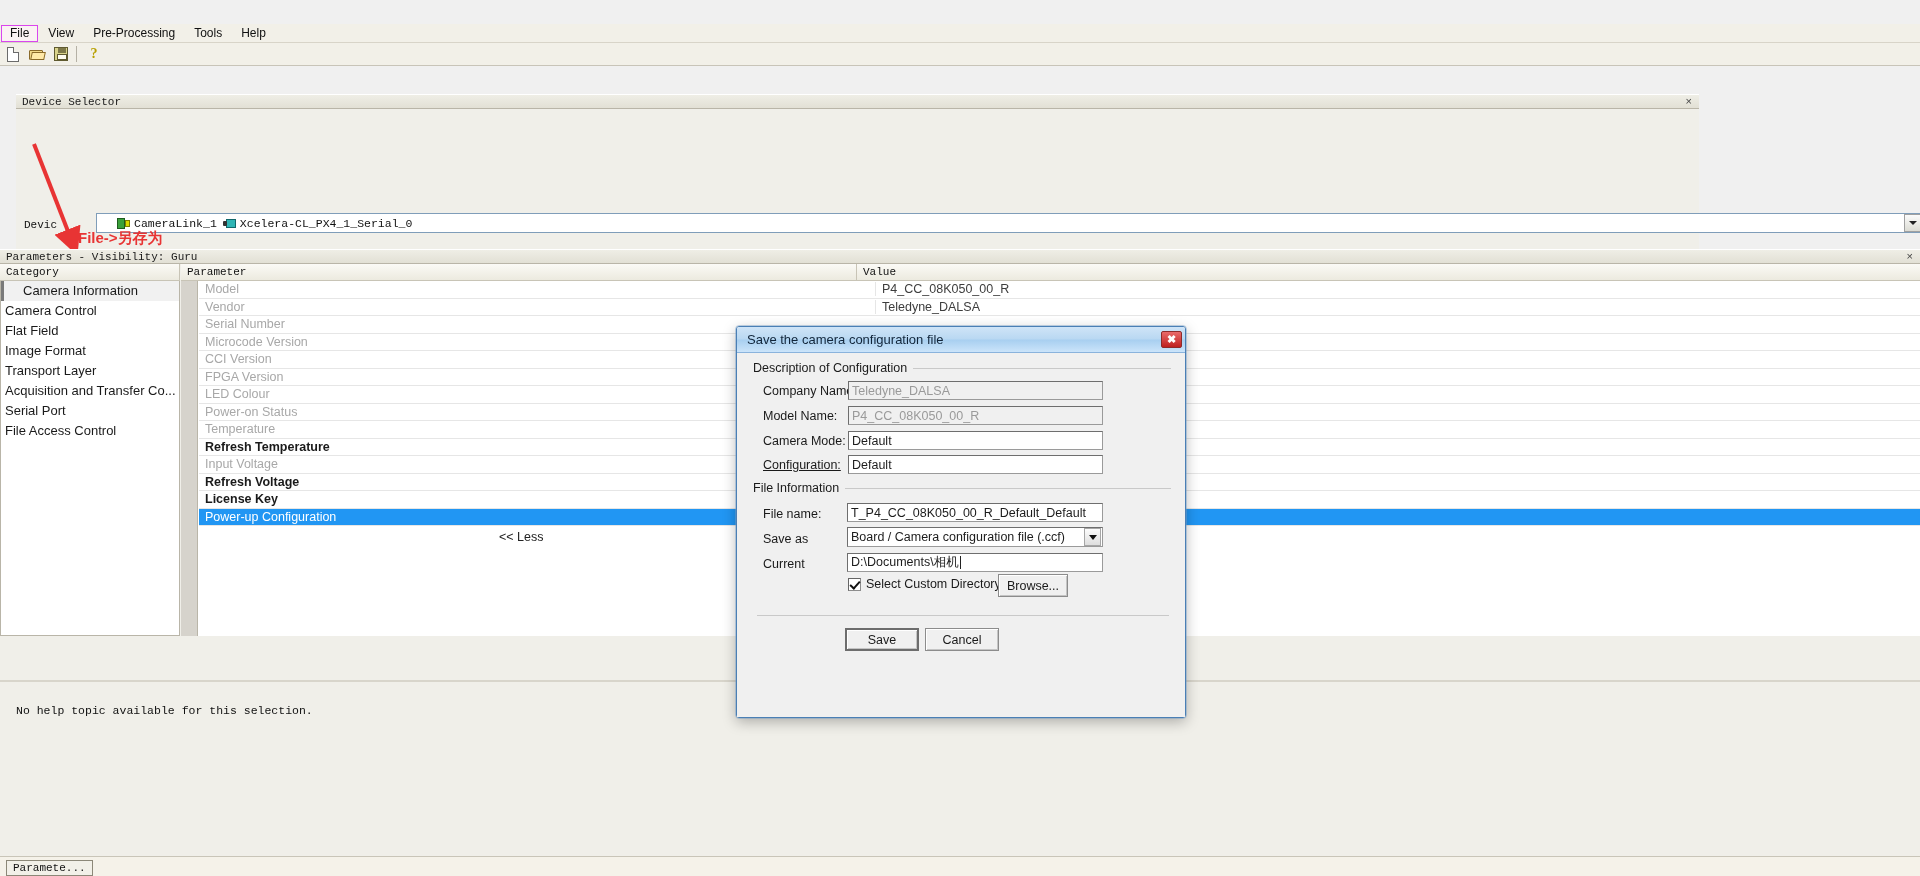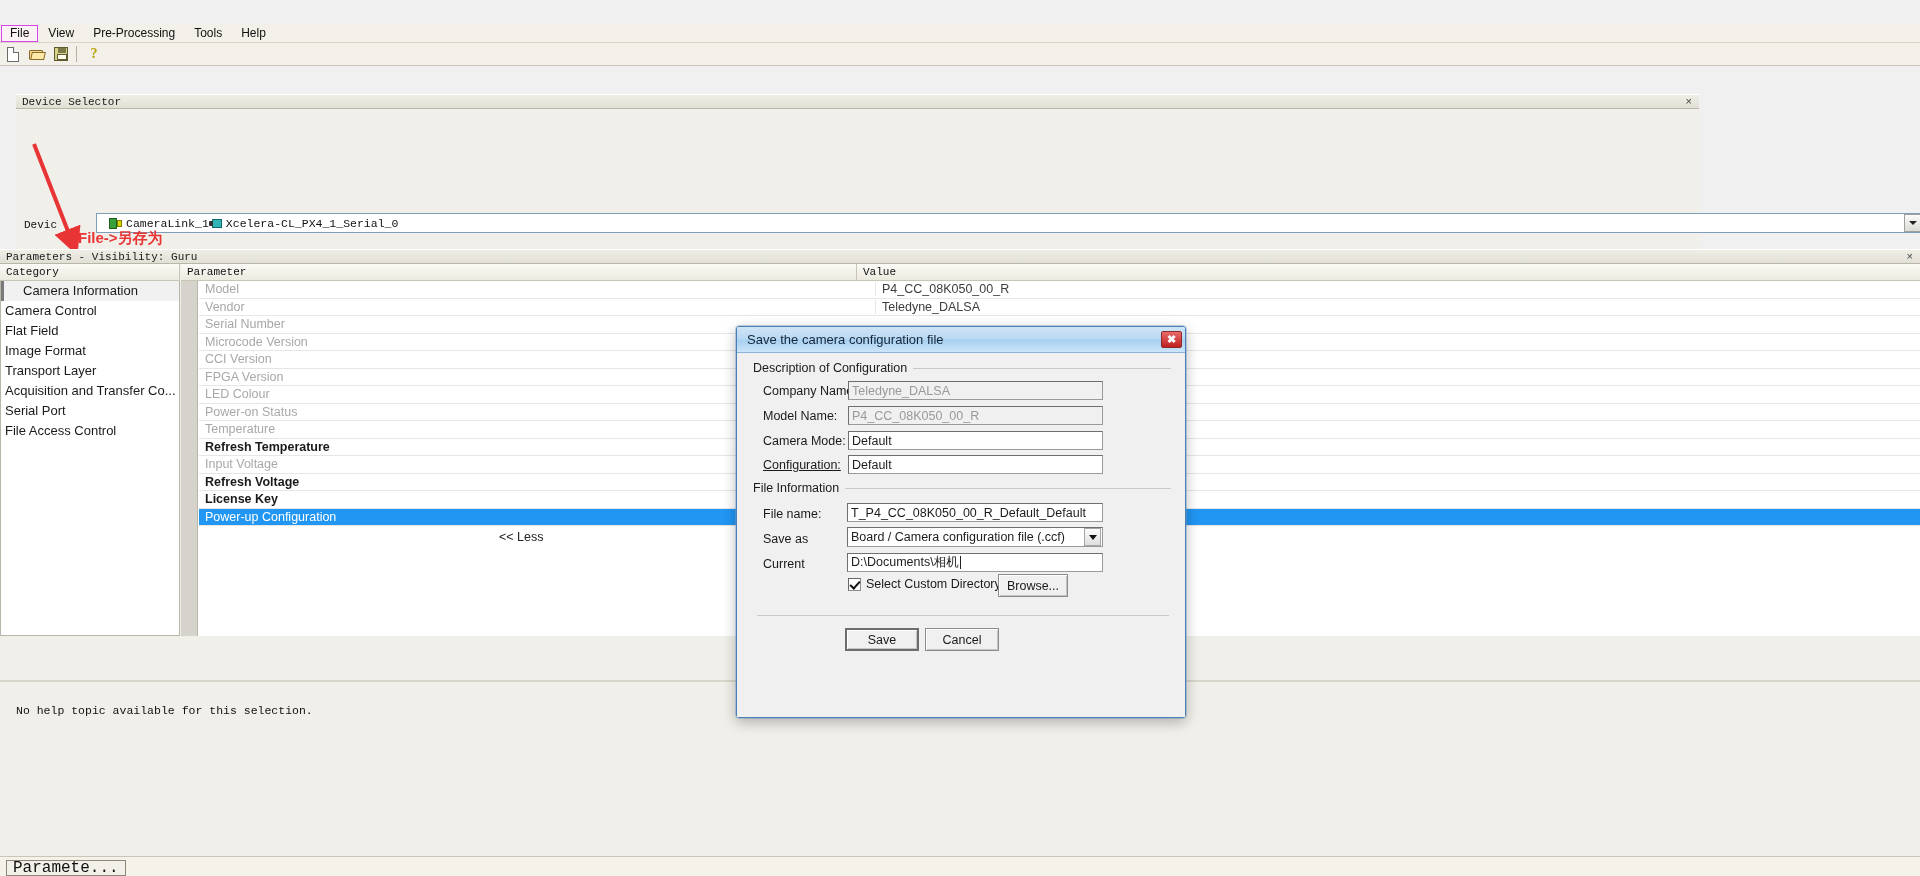--- a/index.html
+++ b/index.html
@@ -122,21 +122,21 @@
   .device-body { position: relative; width: 100%; height: 158px; background:#f0efe9; }
   .dev-label {
     position: absolute; left: 8px; top: 110px;
     font-family: "Liberation Mono", monospace; font-size: 11px; color: #111;
   }
   .dev-combo {
     position: absolute; left: 80px; top: 104px; width: 1827px; height: 20px;
     background: #fff; border: 1px solid #7f9db9;
     display: flex; align-items: center;
   }
-  .dev-combo .items { display: flex; align-items: center; padding-left: 12px; flex: 1;}
+  .dev-combo .items { display: flex; align-items: center; padding-left: 20px; gap: 6px; flex: 1;}
   .dev-chip { display: flex; align-items: center; gap: 4px; }
   .dev-chip .lbl {
     font-family: "Liberation Mono", monospace; font-size: 11.5px; color: #111;
   }
   .ico-board { width:13px; height:11px; position:relative; }
   .ico-board .b1{position:absolute;left:0;top:0;width:8px;height:11px;background:#3aa03a;border:1px solid #1d5c1d;}
   .ico-board .b2{position:absolute;left:8px;top:2px;width:5px;height:7px;background:#d8d800;border:1px solid #7d7d00;}
   .ico-cam { width:13px; height:11px; position:relative; }
   .ico-cam .c1{position:absolute;left:3px;top:1px;width:10px;height:9px;background:#2fb5b5;border:1px solid #11676a;}
   .ico-cam .c2{position:absolute;left:0px;top:3px;width:4px;height:5px;background:#333;border-radius:1px;}
@@ -249,21 +249,21 @@
   }
 
   
   .statusbar {
     position: absolute; left: 0; bottom: 0; width: 1920px; height: 20px;
     background: #f5f2e9; border-top: 1px solid #c9c5b8;
   }
   .stat-tab {
     position: absolute; left: 6px; top: 3px; height: 16px; min-width: 78px;
     background: #f2f0e8; border: 1px solid #8c8878;
-    font-family: "Liberation Mono", monospace; font-size: 16px; color: #111;
+    font-family: "Liberation Mono", monospace; font-size: 11px; color: #111;
     display: flex; align-items: center; justify-content: center; padding: 0 6px;
   }
 
   
   .dialog {
     position: absolute; left: 736px; top: 326px; width: 450px; height: 392px;
     background: #f0f0f0;
     border: 1px solid #4a7fb5;
     box-shadow: 0 4px 14px rgba(0,0,0,.28);
     border-radius: 3px;

